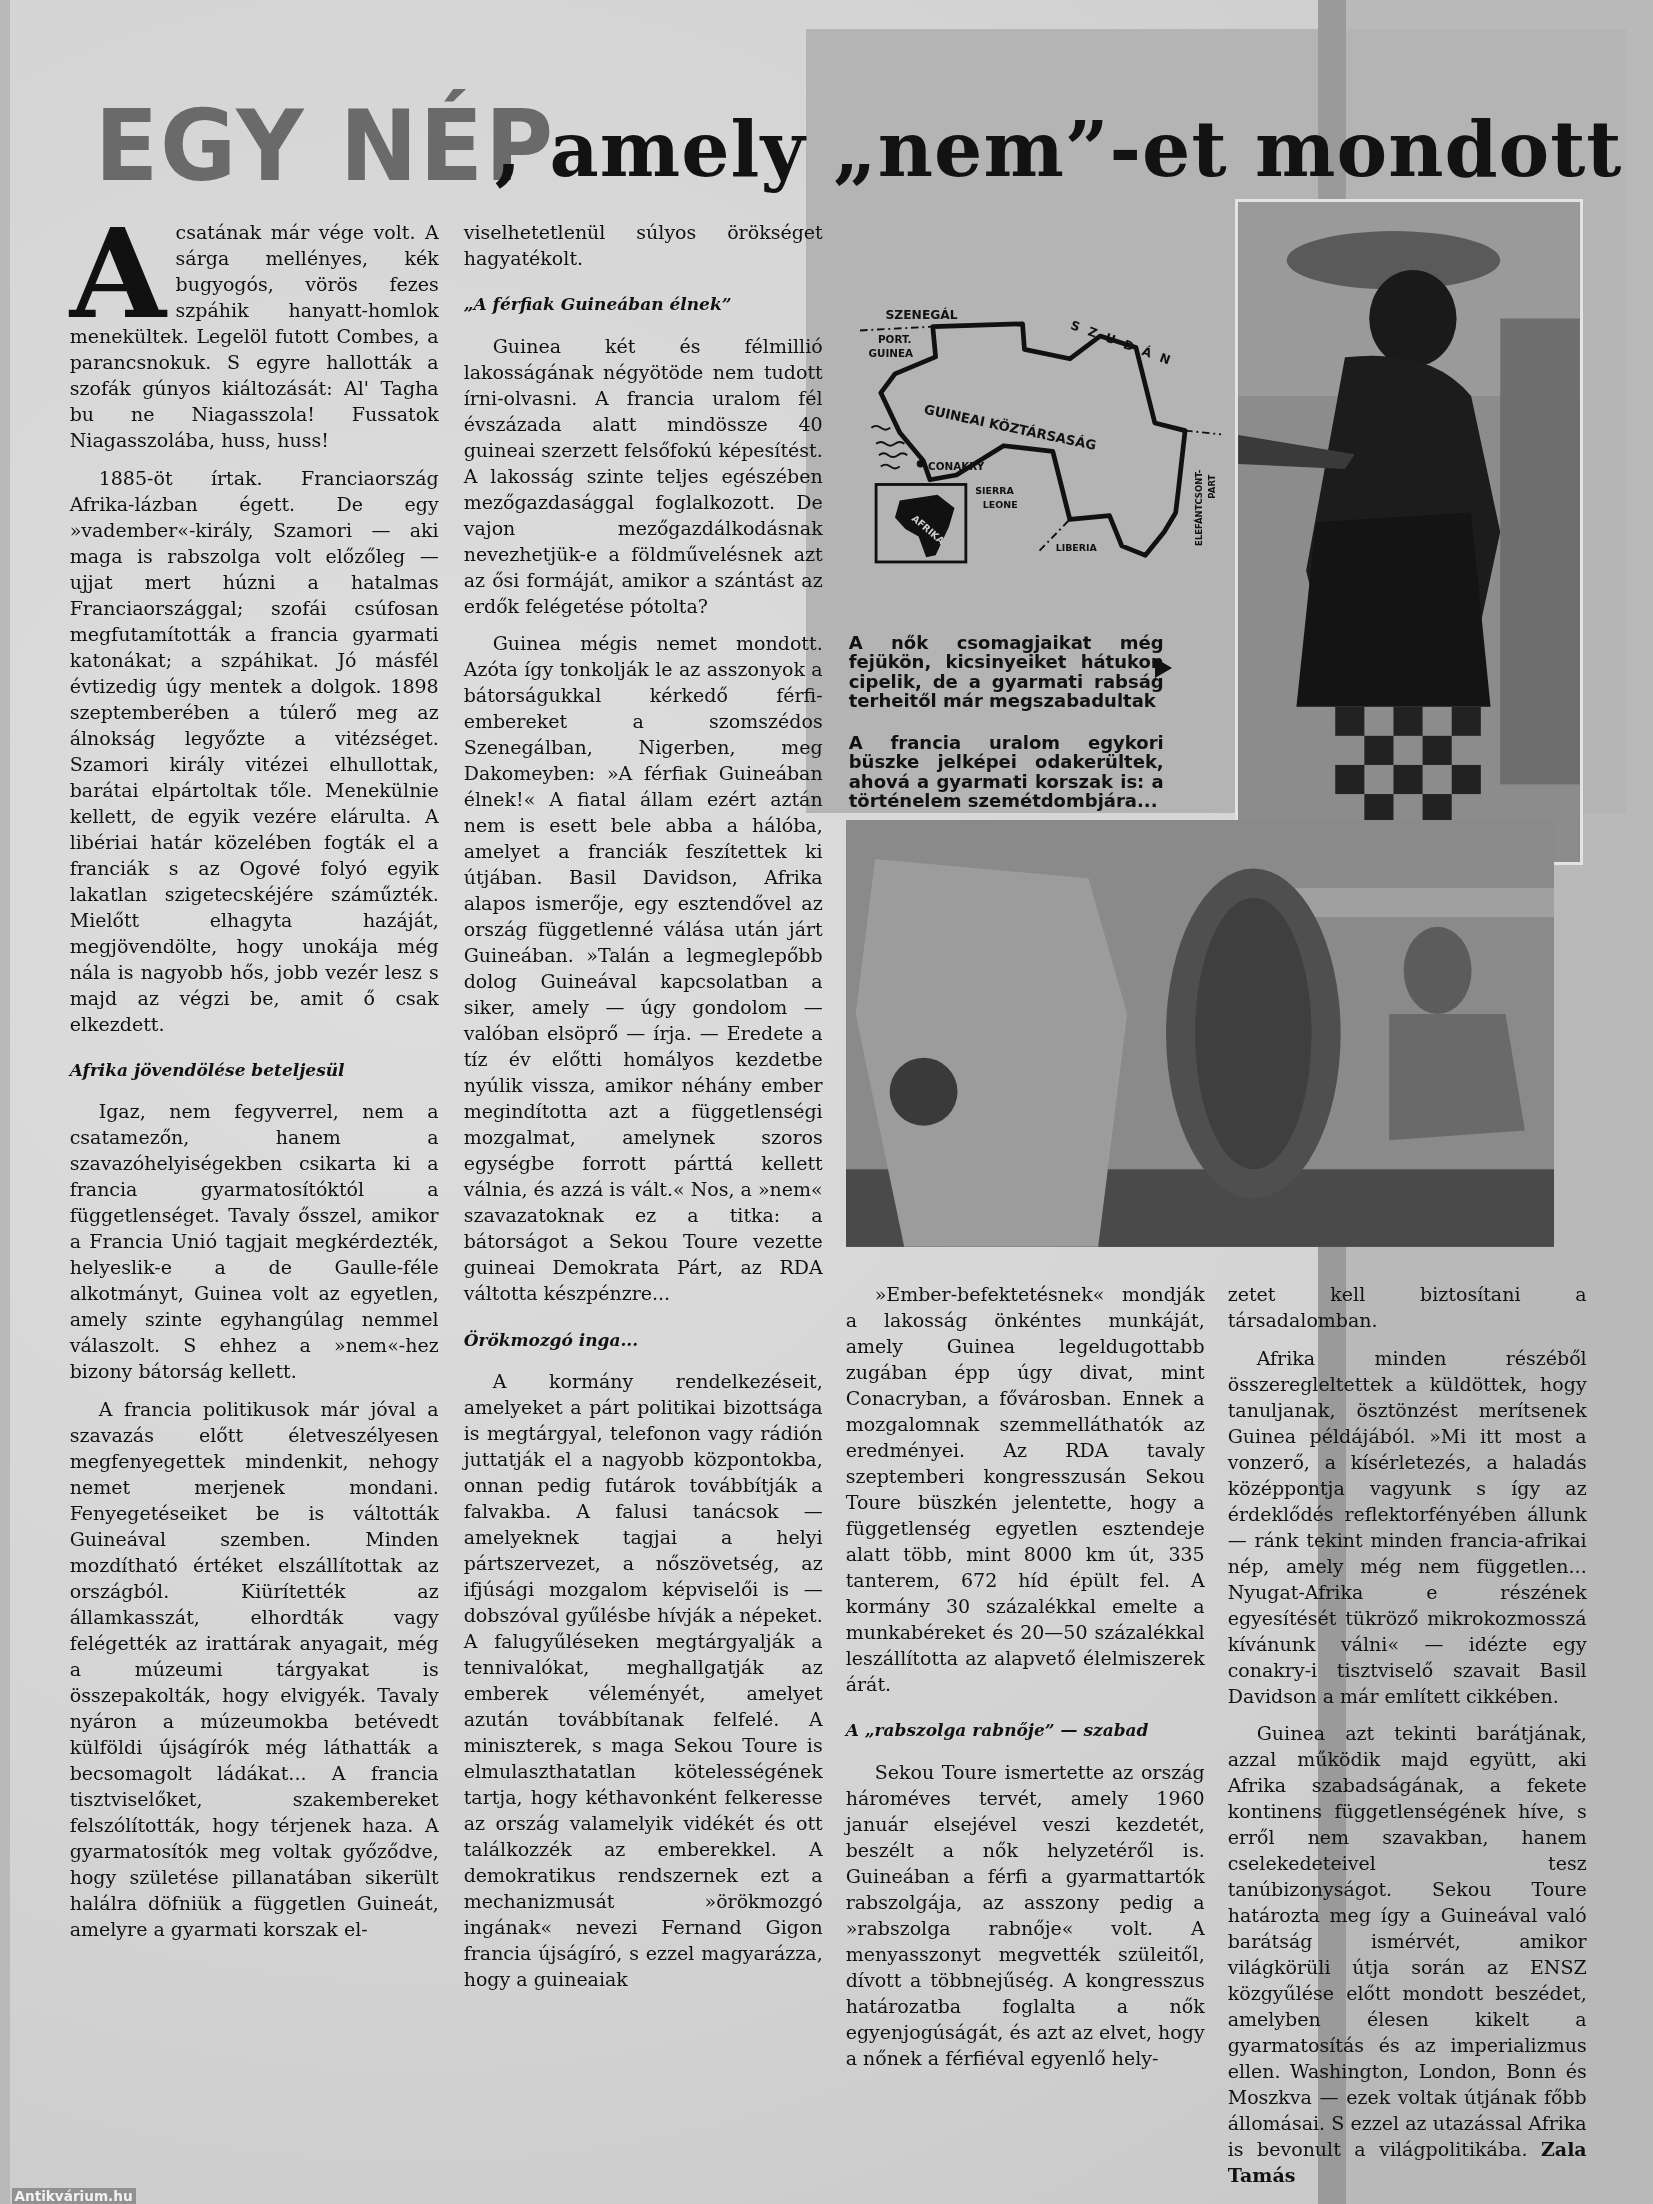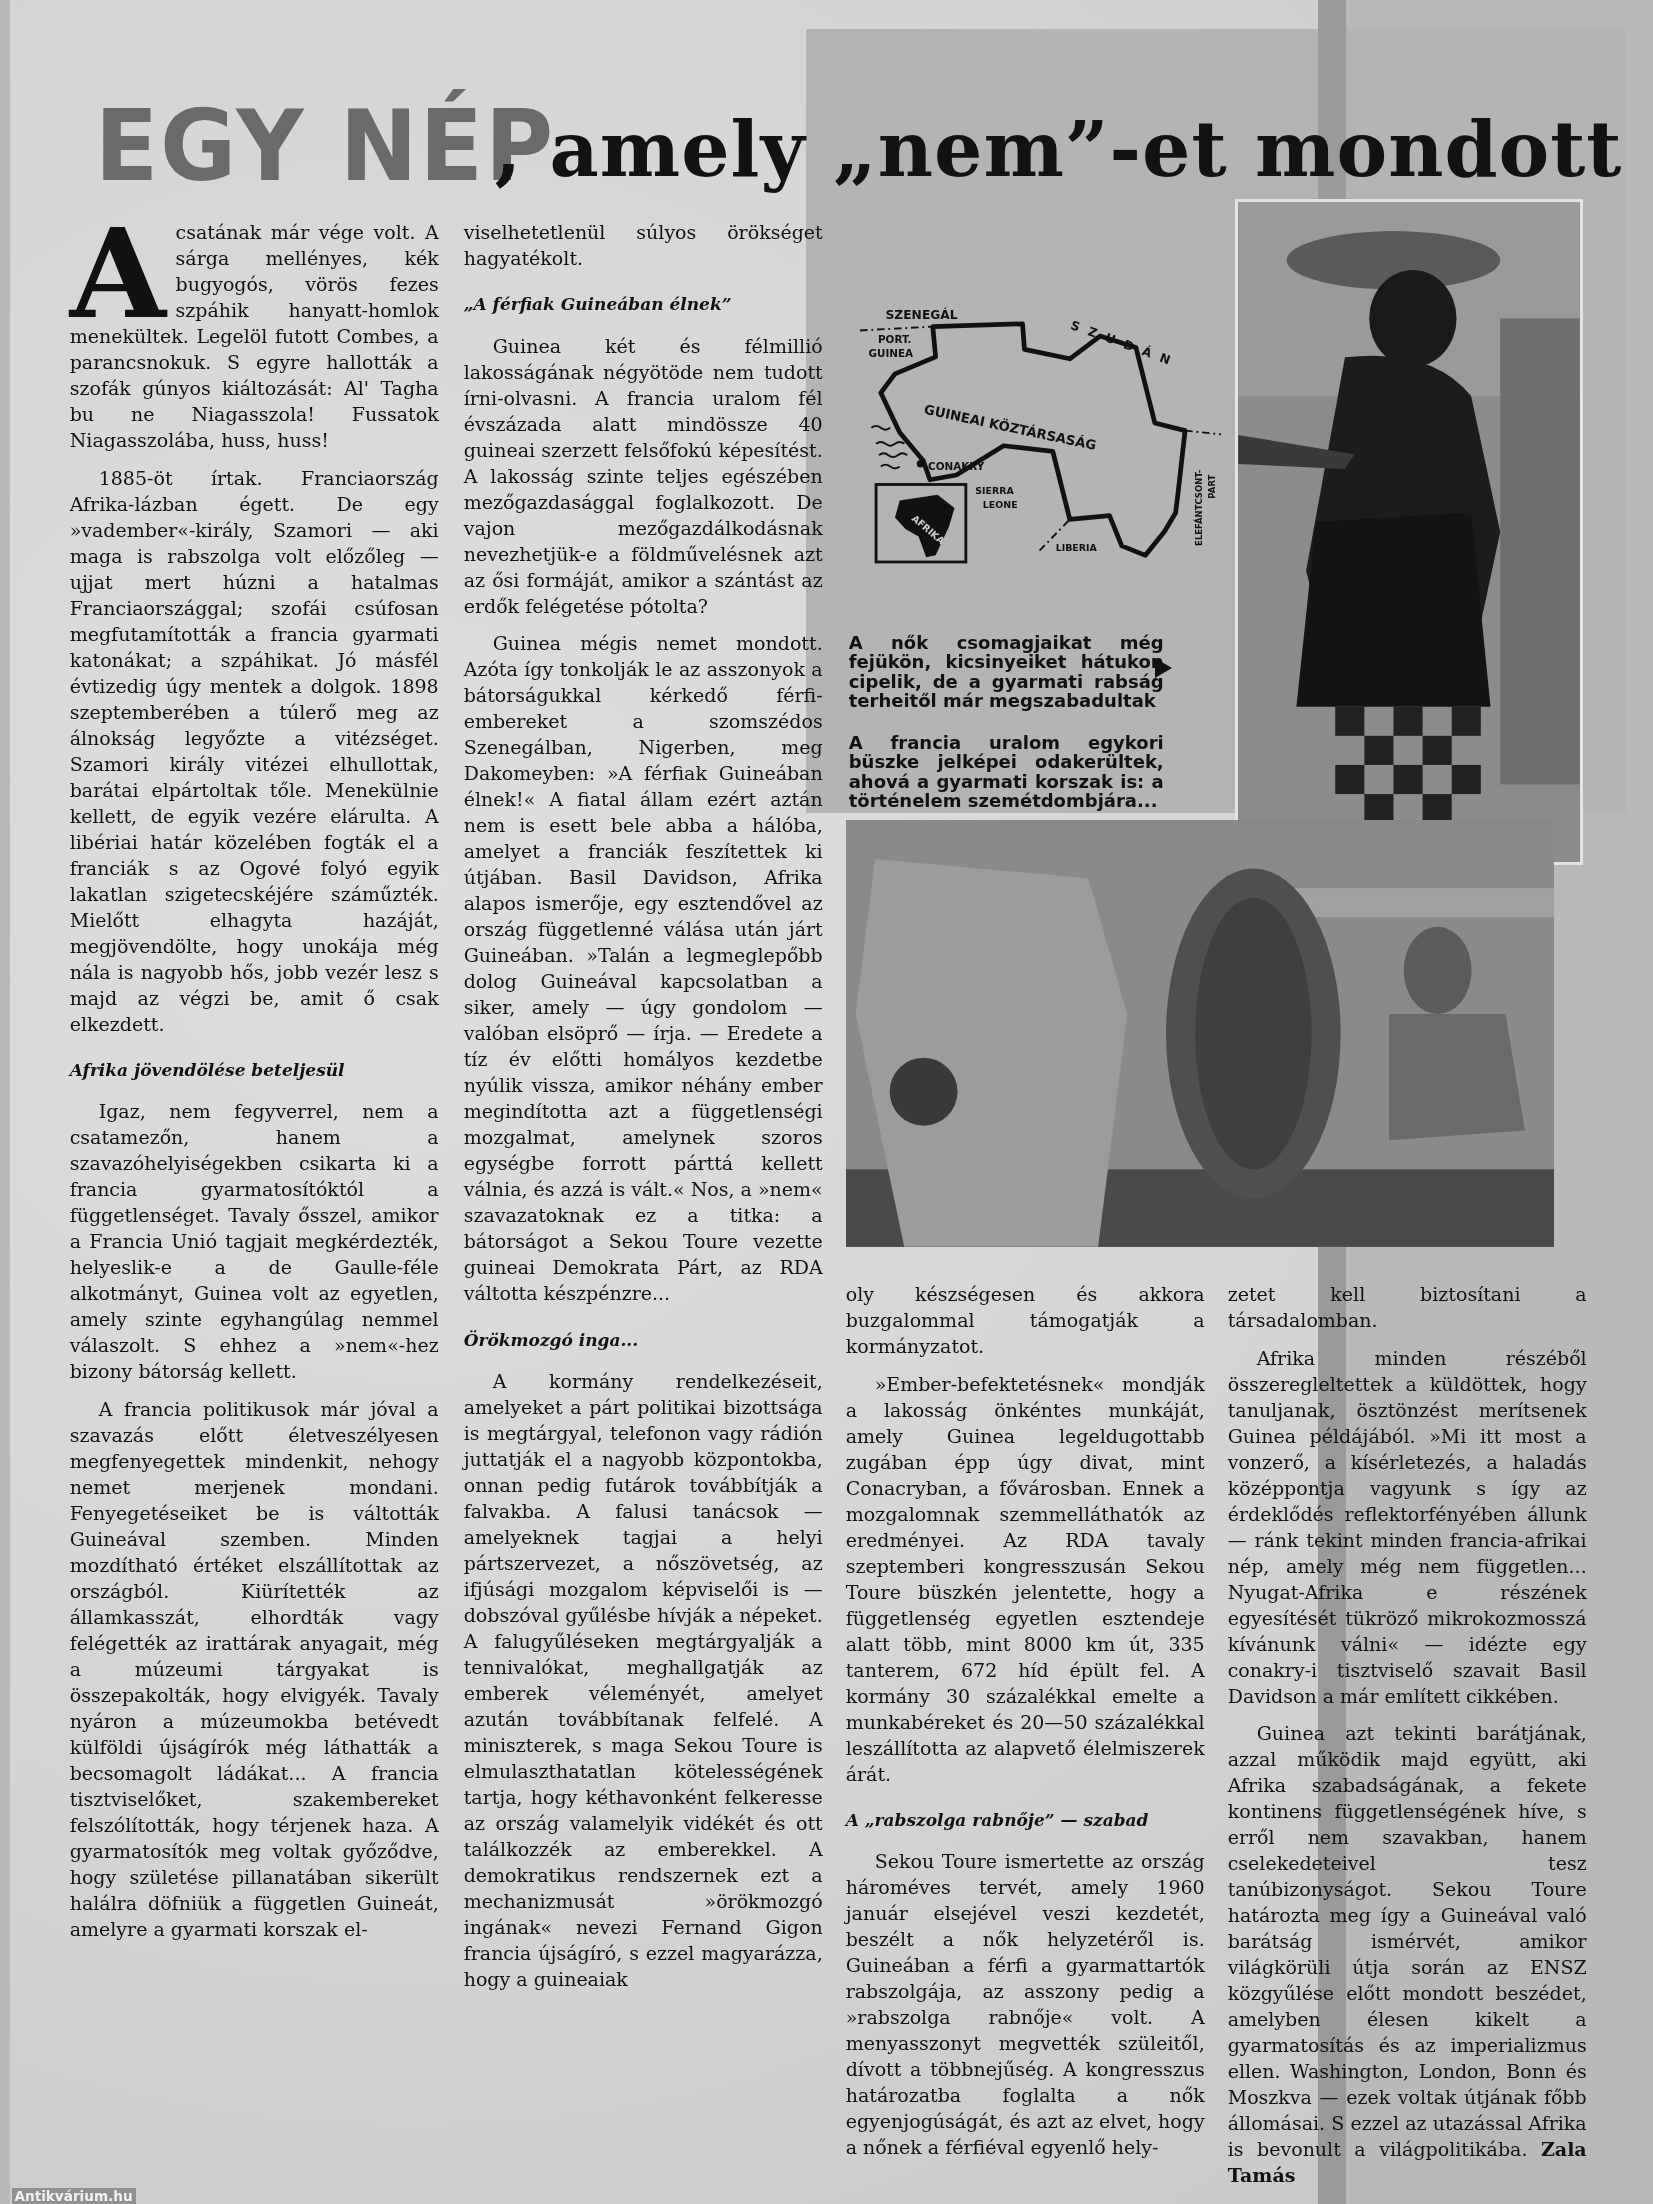--- a/index.html
+++ b/index.html
@@ -183,21 +183,20 @@
       <path d="M30,40 L250,60 L290,200 L260,440 L60,440 L10,200 Z" fill="#9c9c9c"></path>
       <circle cx="80" cy="280" r="35" fill="#3a3a3a"></circle>
       <ellipse cx="420" cy="220" rx="90" ry="170" fill="#4f4f4f"></ellipse>
       <ellipse cx="420" cy="220" rx="60" ry="140" fill="#3f3f3f"></ellipse>
       <ellipse cx="610" cy="155" rx="35" ry="45" fill="#5c5c5c"></ellipse>
       <path d="M560,200 L680,200 L700,320 L560,330 Z" fill="#6a6a6a"></path>
     </svg>
   </div>
 
   <div class="col" id="c3">
-    <p class="noindent">oly készségesen és akkora buzgalommal támogatják a kormányzatot.</p>
     <p>»Ember-befektetésnek« mondják a lakosság önkéntes munkáját, amely Guinea legeldugottabb zugában épp úgy divat, mint Conacryban, a fővárosban. Ennek a mozgalomnak szemmelláthatók az eredményei. Az RDA tavaly szeptemberi kongresszusán Sekou Toure büszkén jelentette, hogy a függetlenség egyetlen esztendeje alatt több, mint 8000 km út, 335 tanterem, 672 híd épült fel. A kormány 30 százalékkal emelte a munkabéreket és 20—50 százalékkal leszállította az alapvető élelmiszerek árát.</p>
     <h3>A „rabszolga rabnője” — szabad</h3>
     <p>Sekou Toure ismertette az ország hároméves tervét, amely 1960 január elsejével veszi kezdetét, beszélt a nők helyzetéről is. Guineában a férfi a gyarmattartók rabszolgája, az asszony pedig a »rabszolga rabnője« volt. A menyasszonyt megvették szüleitől, dívott a többnejűség. A kongresszus határozatba foglalta a nők egyenjogúságát, és azt az elvet, hogy a nőnek a férfiéval egyenlő hely-</p>
   </div>
 
   <div class="col" id="c4">
     <p class="noindent">zetet kell biztosítani a társadalomban.</p>
     <p>Afrika minden részéből összeregleltettek a küldöttek, hogy tanuljanak, ösztönzést merítsenek Guinea példájából. »Mi itt most a vonzerő, a kísérletezés, a haladás középpontja vagyunk s így az érdeklődés reflektorfényében állunk — ránk tekint minden francia-afrikai nép, amely még nem független... Nyugat-Afrika e részének egyesítését tükröző mikrokozmosszá kívánunk válni« — idézte egy conakry-i tisztviselő szavait Basil Davidson a már említett cikkében.</p>
     <p><span>Guinea azt tekinti barátjának, azzal működik majd együtt, aki Afrika szabadságának, a fekete kontinens függetlenségének híve, s erről nem szavakban, hanem cselekedeteivel tesz tanúbizonyságot. Sekou Toure határozta meg így a Guineával való barátság ismérvét, amikor világkörüli útja során az ENSZ közgyűlése előtt mondott beszédet, amelyben élesen kikelt a gyarmatosítás és az imperializmus ellen. Washington, London, Bonn és Moszkva — ezek voltak útjának főbb állomásai. S ezzel az utazással Afrika is bevonult a világpolitikába.</span> <span class="signature">Zala Tamás</span></p>
   </div>

